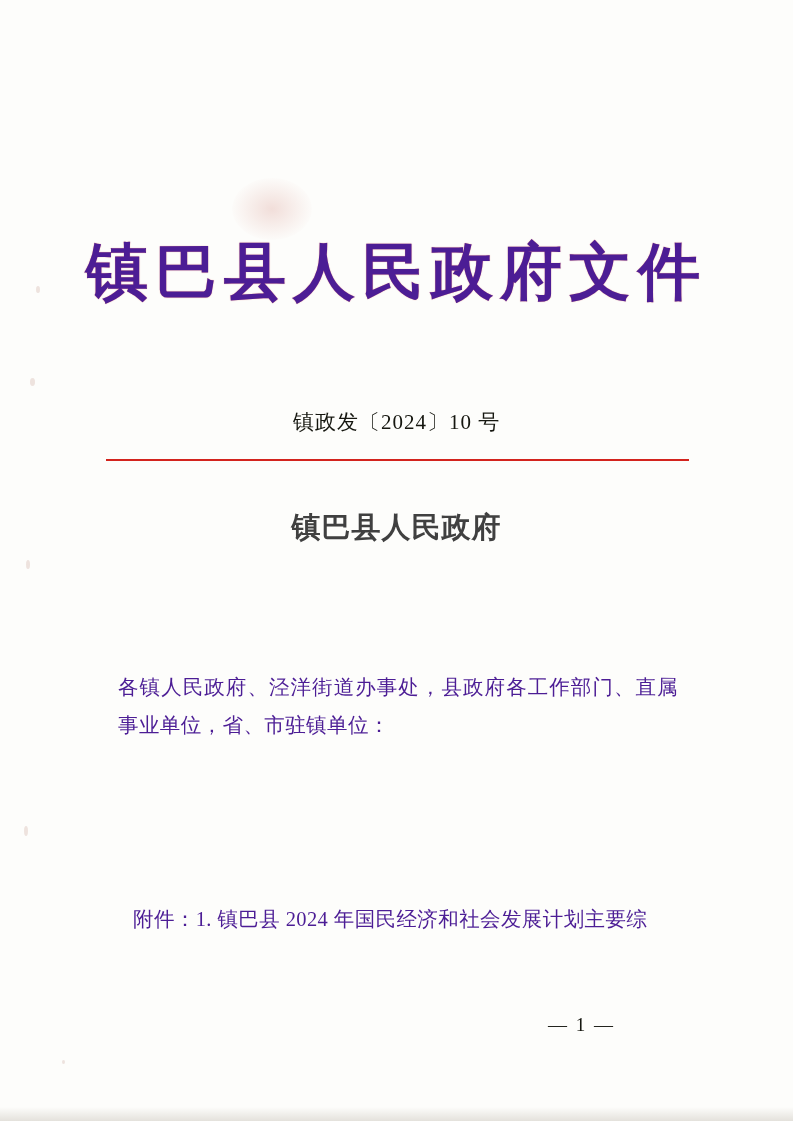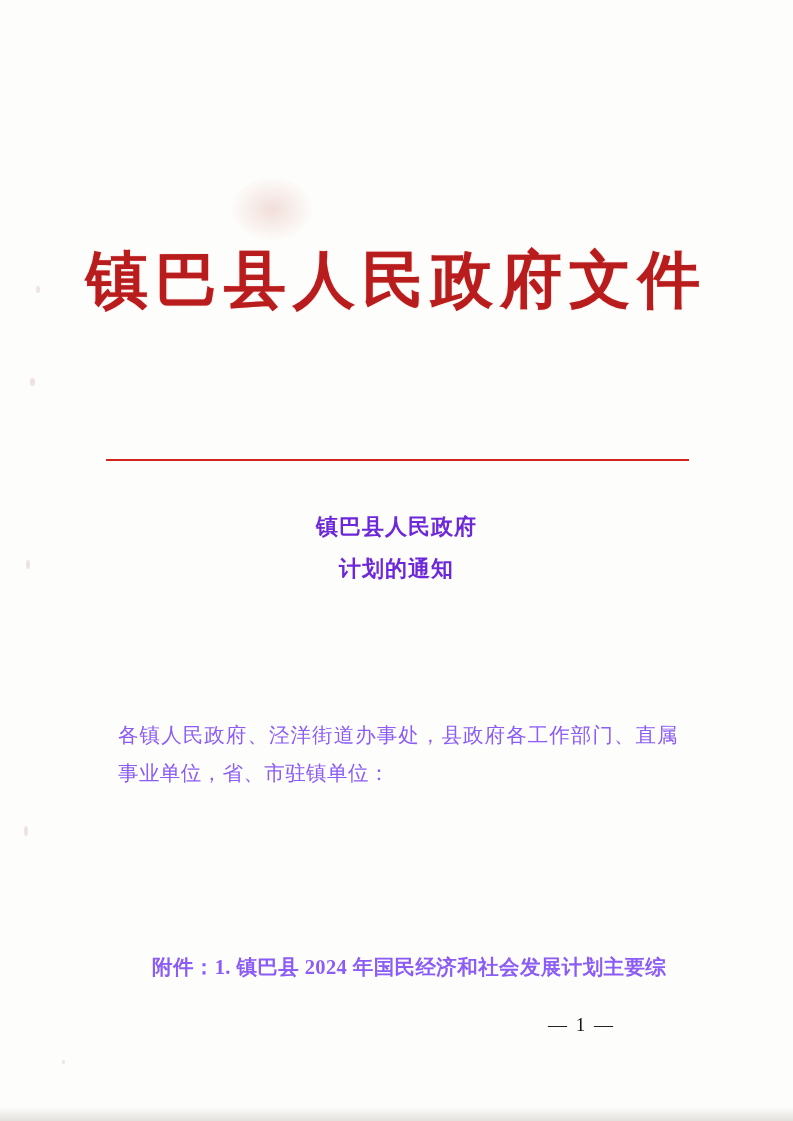--- a/index.html
+++ b/index.html
@@ -27,25 +27,25 @@
     opacity: 0.75;
   }
   .smudge {
     position: absolute;
     border-radius: 50%;
     background: radial-gradient(ellipse at center, rgba(214,150,140,0.30) 0%, rgba(214,150,140,0.06) 60%, rgba(255,255,255,0) 75%);
   }
 
   .doc-title {
     position: absolute;
-    top: 238px;
+    top: 230px;
     left: 0;
     width: 793px;
     text-align: center;
-    color: #b91c1c;
+    color: #4c1d95;
     font-family: "DejaVu Serif", "Liberation Serif", serif;
     font-weight: bold;
     font-size: 62px;
     letter-spacing: 7px;
     white-space: nowrap;
     text-shadow: 0 0 1px rgba(211,36,29,0.6);
   }
 
   .doc-number {
     position: absolute;
@@ -66,47 +66,45 @@
     height: 2px;
     background: #d3241d;
   }
 
   .subject {
     position: absolute;
     top: 506px;
     left: 0;
     width: 793px;
     text-align: center;
-    color: #6d28d9;
+    color: #404040;
     font-weight: bold;
-    font-size: 22px;
+    font-size: 29px;
     line-height: 42px;
     letter-spacing: 1px;
   }
   .subject div { white-space: nowrap; }
 
   .body-block {
     position: absolute;
     left: 118px;
     width: 560px;
-    color: #8b5cf6;
+    color: #4c1d95;
     font-size: 20.5px;
     line-height: 38px;
     letter-spacing: 0.4px;
     text-align: justify;
-    margin-top: 48px;
   }
   #salutation { top: 668px; }
   #para1 { top: 748px; text-indent: 41px; }
   #attachment {
     top: 900px;
-    left: 124px;
+    left: 105px;
     width: 560px;
     text-indent: 28px;
-    font-weight: bold;
   }
   #attachment .att-line2 {
     text-indent: 0;
     padding-left: 108px;
   }
 
   .page-number {
     position: absolute;
     top: 1014px;
     left: 0;
@@ -135,26 +133,26 @@
 
   <div class="smudge" style="top:178px; left:232px; width:80px; height:62px;"></div>
   <div class="speckle" style="top:286px; left:36px; width:4px; height:7px;"></div>
   <div class="speckle" style="top:378px; left:30px; width:5px; height:8px;"></div>
   <div class="speckle" style="top:560px; left:26px; width:4px; height:9px;"></div>
   <div class="speckle" style="top:826px; left:24px; width:4px; height:10px;"></div>
   <div class="speckle" style="top:1060px; left:62px; width:3px; height:4px;"></div>
 
   <div class="doc-title">镇巴县人民政府文件</div>
 
+  <div class="doc-number">镇政发〔2024〕10 号</div>
 
   <div class="red-rule"></div>
 
   <div class="subject">
     <div>镇巴县人民政府</div>
-    <div>计划的通知</div>
   </div>
 
   <div class="body-block" id="salutation">各镇人民政府、泾洋街道办事处，县政府各工作部门、直属事业单位，省、市驻镇单位：</div>
 
 
   <div class="body-block" id="attachment">
     <span>附件：</span><span>1. 镇巴县 2024 年国民经济和社会发展计划主要综</span>
   </div>
 
   <div class="page-number">— 1 —</div>

